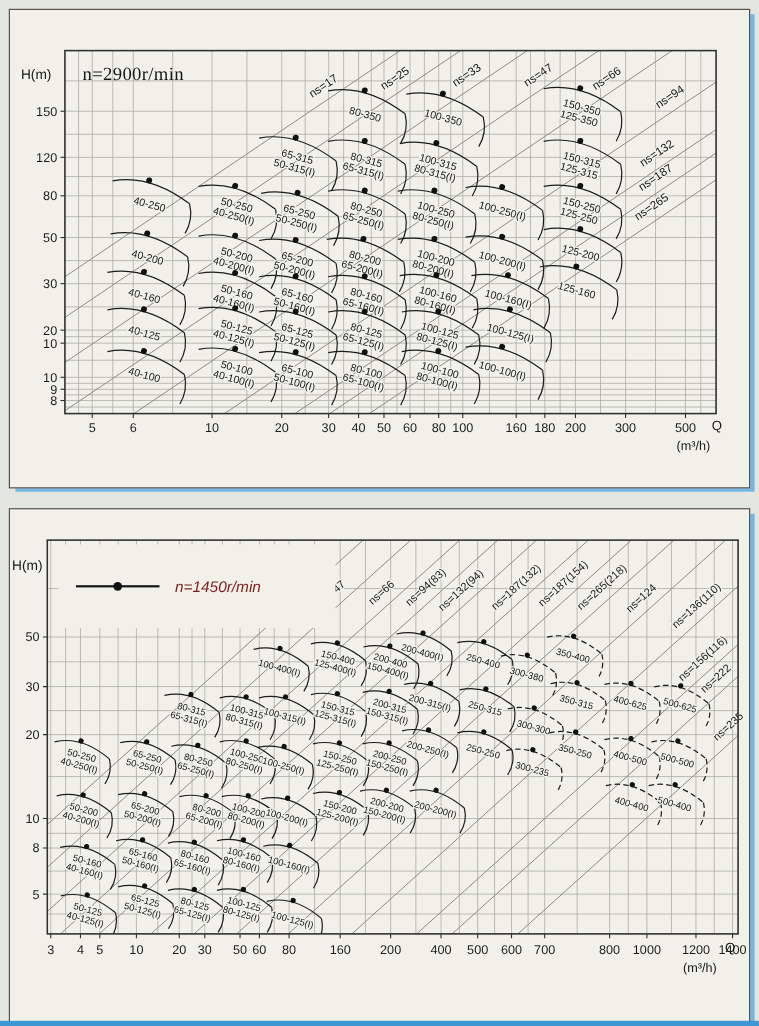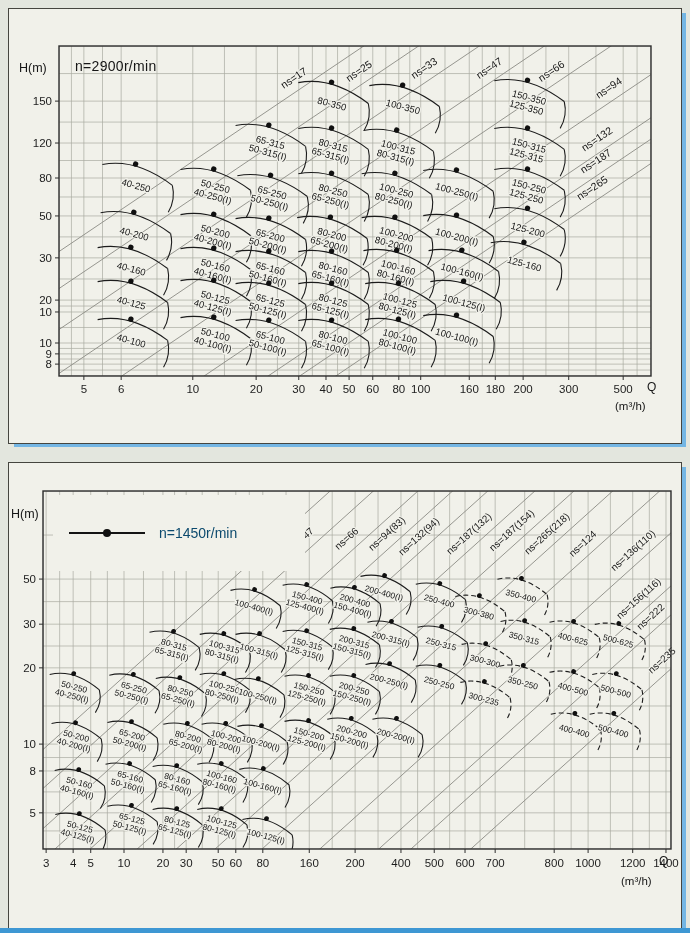--- a/index.html
+++ b/index.html
@@ -14,36 +14,36 @@
     background:var(--panelbg,#f1f1ea);
     border:1px solid #45453f;
     box-shadow:5px 4px 0 -1px var(--accent,#74b6e4);
   }
   .panel1{top:8px;height:434px;}
   .panel2{top:462px;height:468px;}
   svg{position:absolute;left:0;top:0;}
   .overlay{position:absolute;color:#161616;}
   .hlabel1{left:10px;top:52px;font-size:12.5px;}
   .hlabel2{left:2px;top:44px;font-size:12.5px;}
-  .title1{left:66px;top:49px;font-size:14px;letter-spacing:.3px;}
+  .title1{left:66px;top:49px;font-size:17px;letter-spacing:.3px;font-family:Liberation Serif, serif;}
   .q1{left:638px;top:371px;font-size:12px;}
   .q2{left:650px;top:391px;font-size:12px;}
   .u1{left:606px;top:391px;font-size:11.5px;}
   .u2{left:612px;top:412px;font-size:11.5px;}
   .legend{
     left:44px;top:32px;width:252px;height:76px;
     background:var(--panelbg,#f1f1ea);
     display:flex;flex-direction:column;justify-content:space-around;
     padding:4px 6px 4px 16px;box-sizing:border-box;z-index:3;
   }
   .lrow{display:flex;align-items:center;gap:14px;}
   .lmark{position:relative;width:76px;height:0;border-top:2px solid #141414;display:inline-block;}
   .lmark.dashed{border-top-style:dashed;}
   .ldot{position:absolute;left:50%;top:-5px;margin-left:-4px;width:8px;height:8px;border-radius:50%;background:#111;}
-  .ltext{font-size:14px;color:#0c4a6e;}
+  .ltext{font-size:14px;color:#7f1d1d;font-style:italic;}
   .bluestrip{position:absolute;left:0;right:0;bottom:0;height:5px;background:var(--accent2,#3e97d3);}
 </style>
 </head>
 <body>
 
 <div>
 
   <section class="panel panel1">
     <svg id="svg1" width="672" height="432" viewBox="0 0 672 432">
         <defs>

